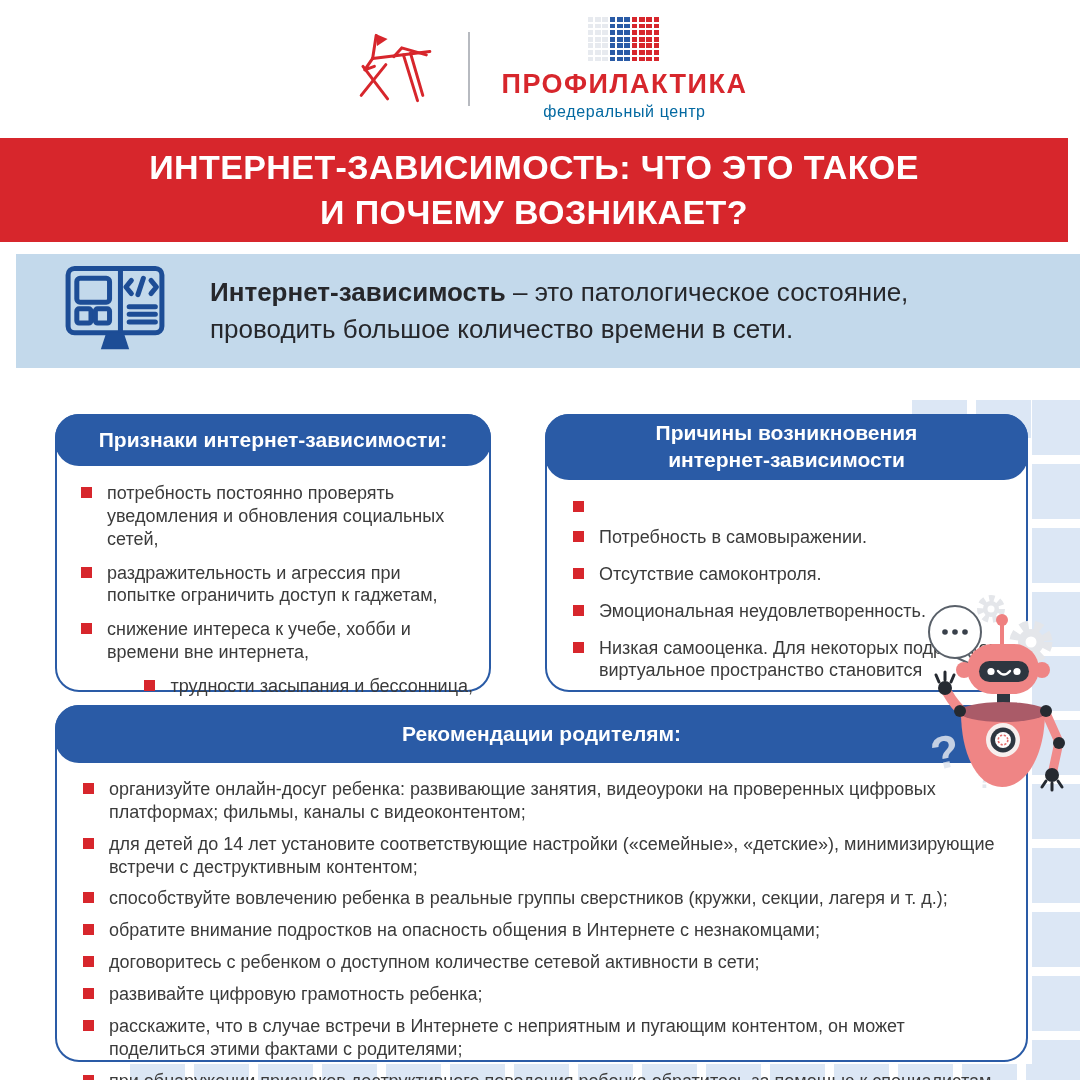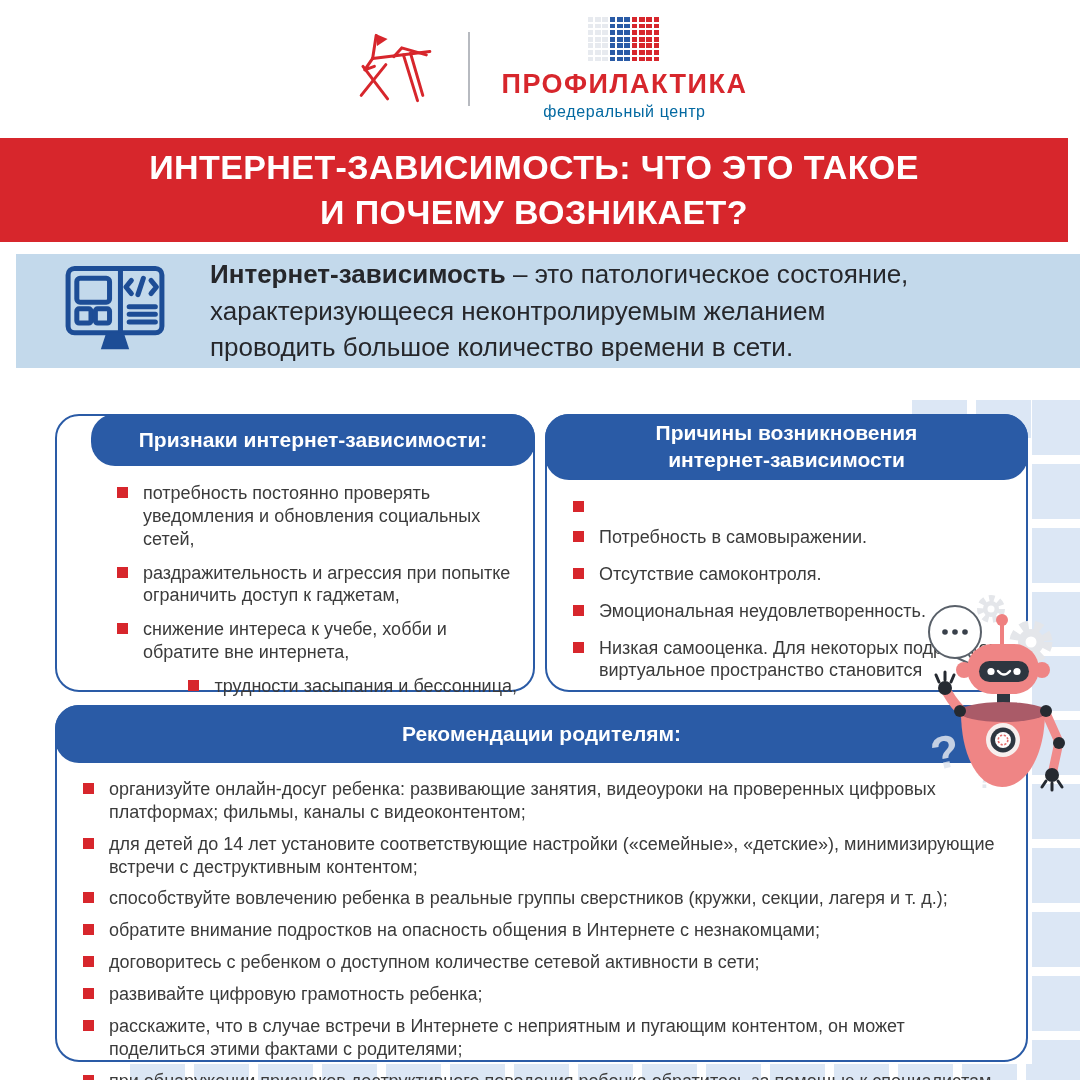--- a/index.html
+++ b/index.html
@@ -42,21 +42,21 @@
                 display:flex; align-items:center; z-index:1; }
   .def-icon { margin-left:46px; flex:none; width:106px; height:96px; }
   .def-text { margin-left:42px; font-size:26px; line-height:1.42; color:#26272b; }
   .def-term { font-weight:800; }
 
   
   .card { position:absolute; background:#fff; border:2px solid #2a5ba6; border-radius:24px; z-index:2; }
   .card-header { margin:-2px -2px 0 -2px; background:#2a5ba6; border-radius:24px;
                  display:flex; align-items:center; justify-content:center; text-align:center;
                  color:#fff; font-weight:700; font-size:21px; line-height:1.28; }
-  .card-signs  { top:414px; left:55px;  width:480px; height:278px;padding-left:36px; }
+  .card-signs  { top:414px; left:55px;  width:436px; height:278px; }
   .card-causes { top:414px; left:545px; width:483px; height:278px; }
   .card-recs   { top:705px; left:55px;  width:973px; height:357px; }
   .card-signs  .card-header { height:52px; }
   .card-causes .card-header { height:66px; }
   .card-causes .card-header .hdr-text { max-width:330px; }
   .card-recs   .card-header { height:58px; }
 
   ul.blist { list-style:none; display:flex; flex-direction:column; }
   .card-signs  ul.blist { padding:16px 16px 10px 24px; gap:11px;align-items:flex-end; }
   .card-causes ul.blist { padding:16px 14px 10px 26px; gap:14px; }
@@ -114,41 +114,40 @@
       <rect x="13" y="42" width="13" height="13" rx="2"></rect>
       <rect x="30" y="42" width="13" height="13" rx="2"></rect>
       <path d="M63 16 l-5 6 5 6"></path>
       <path d="M81 16 l5 6 -5 6"></path>
       <path d="M74 14 l-5 15"></path>
       <path d="M61 40 h24 M61 47 h24 M61 54 h24"></path>
       <path d="M40 64 L35 79 H61 L56 64" fill="#1d4d96" stroke="none"></path>
     </svg>
     <div class="def-text">
       <div><span class="def-term">Интернет-зависимость</span><span> – это патологическое состояние,</span></div>
-      <div>характеризующееся неконтролируемым желанием</div>
       <div>проводить большое количество времени в сети.</div>
     </div>
   </div>
 
   <div class="card card-signs">
     <div class="card-header">
       <span class="hdr-text">Признаки интернет-зависимости:</span>
     </div>
     <ul class="blist">
       <li>
           <span class="bullet"></span>
           <span>потребность постоянно проверять уведомления и обновления социальных сетей,</span>
         </li>
       <li>
           <span class="bullet"></span>
           <span>раздражительность и агрессия при попытке ограничить доступ к гаджетам,</span>
         </li>
       <li>
           <span class="bullet"></span>
-          <span>снижение интереса к учебе, хобби и обратите вне интернета,</span>
+          <span>снижение интереса к учебе, хобби и времени вне интернета,</span>
         </li>
       <li>
           <span class="bullet"></span>
           <span>трудности засыпания и бессонница,</span>
         </li>
       <li>
           <span class="bullet"></span>
           <span>проблемы с концентрацией внимания и памятью.</span>
         </li>
     </ul>

